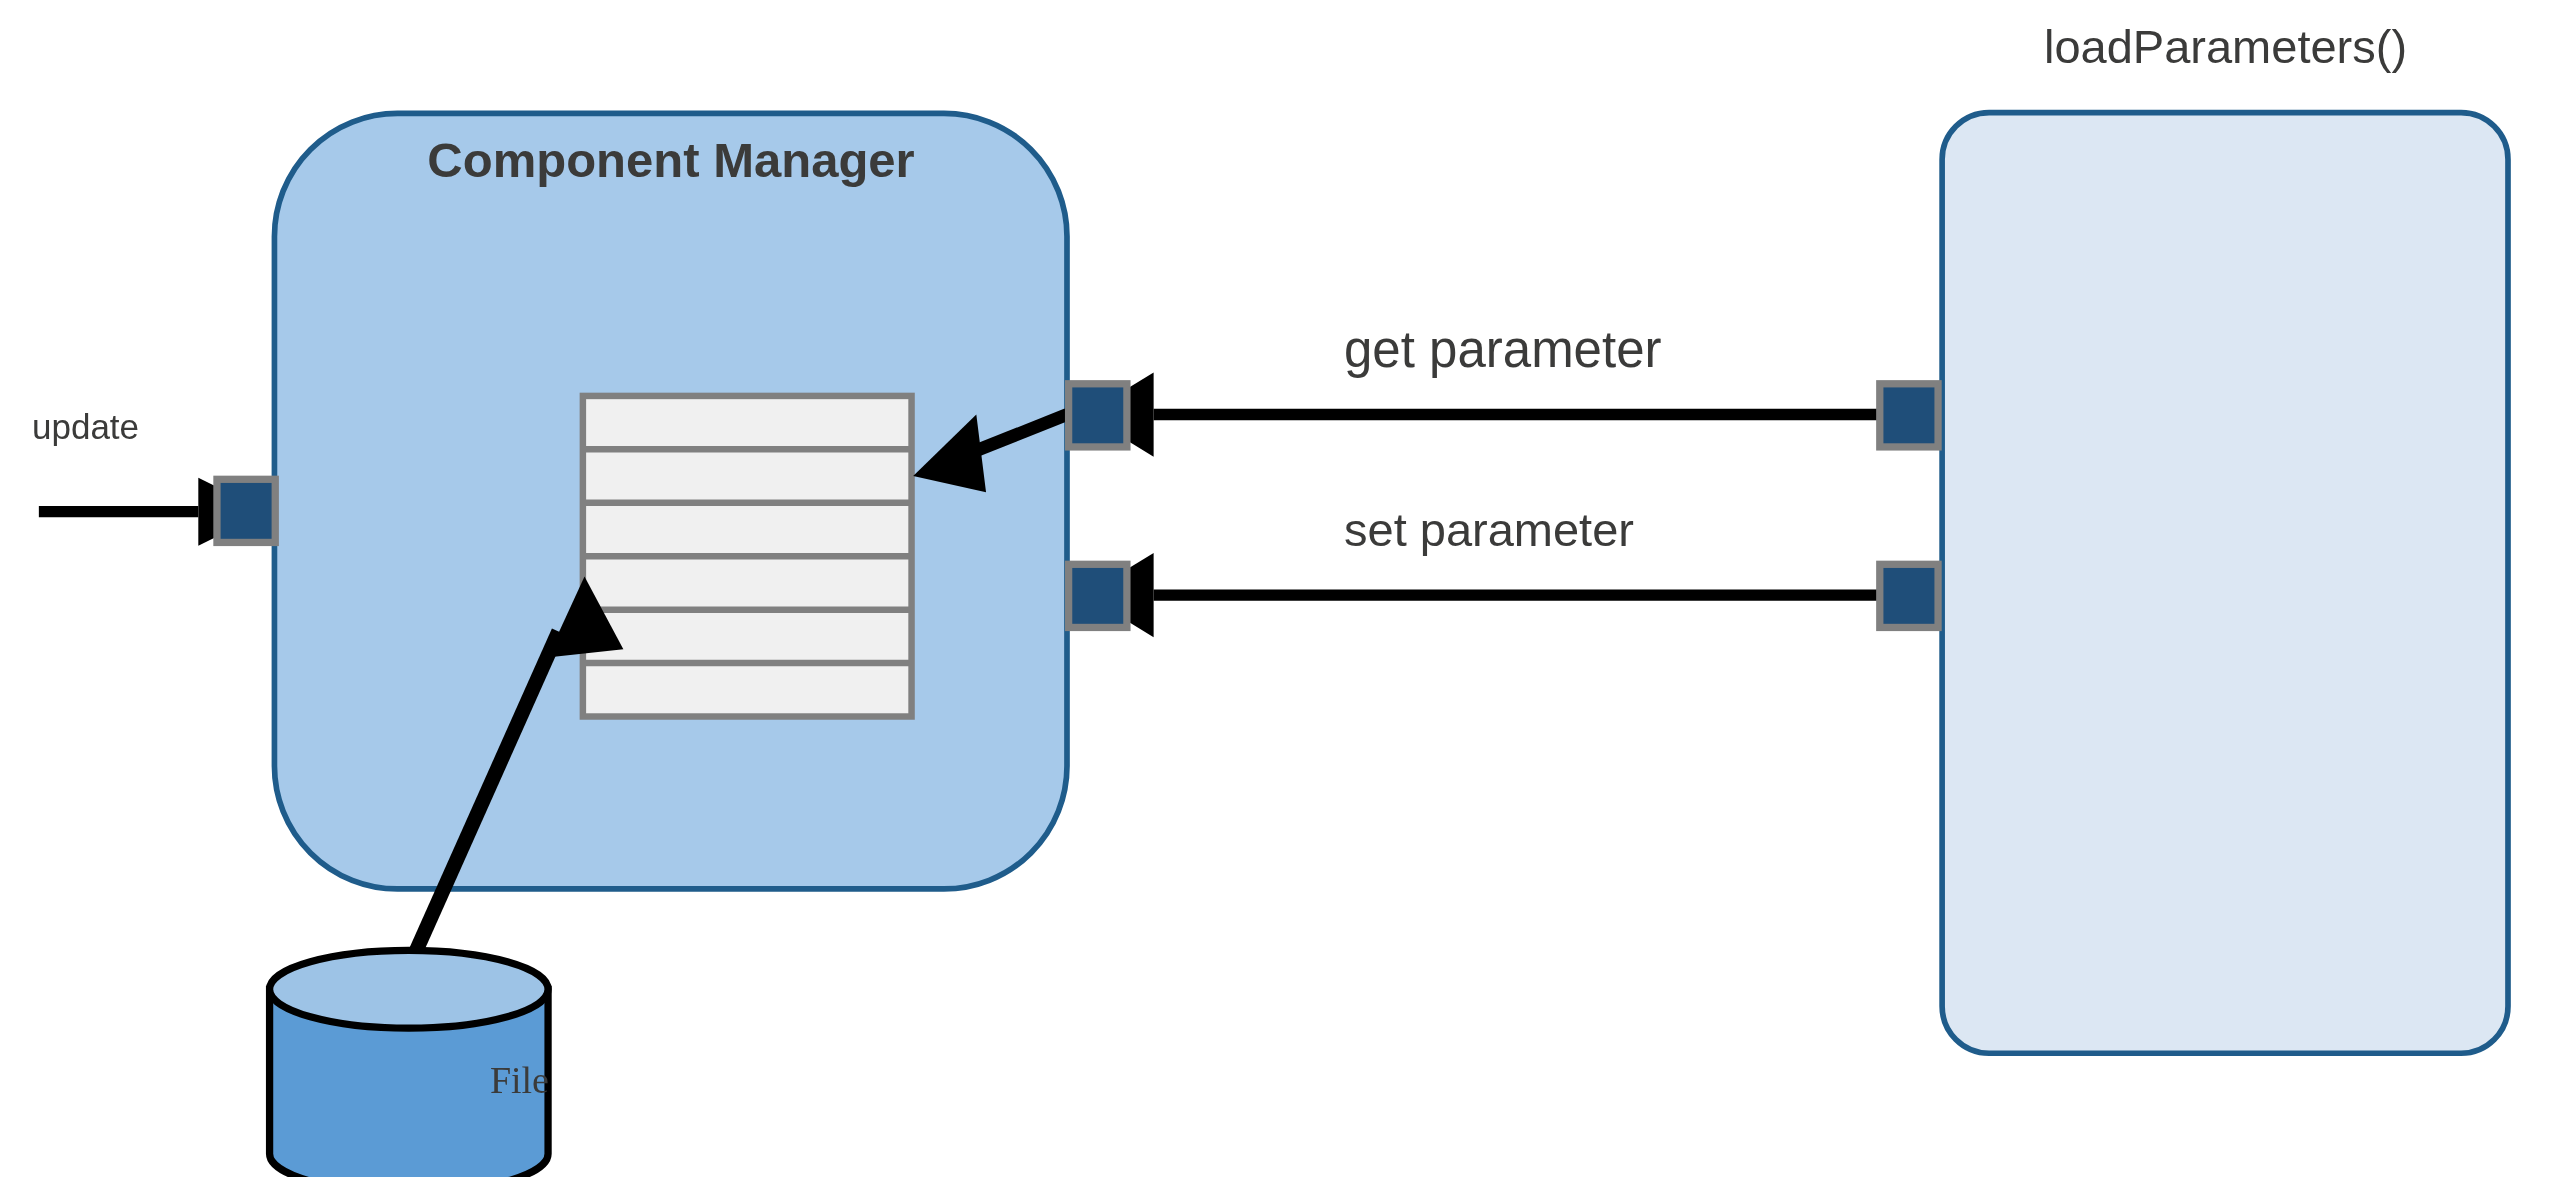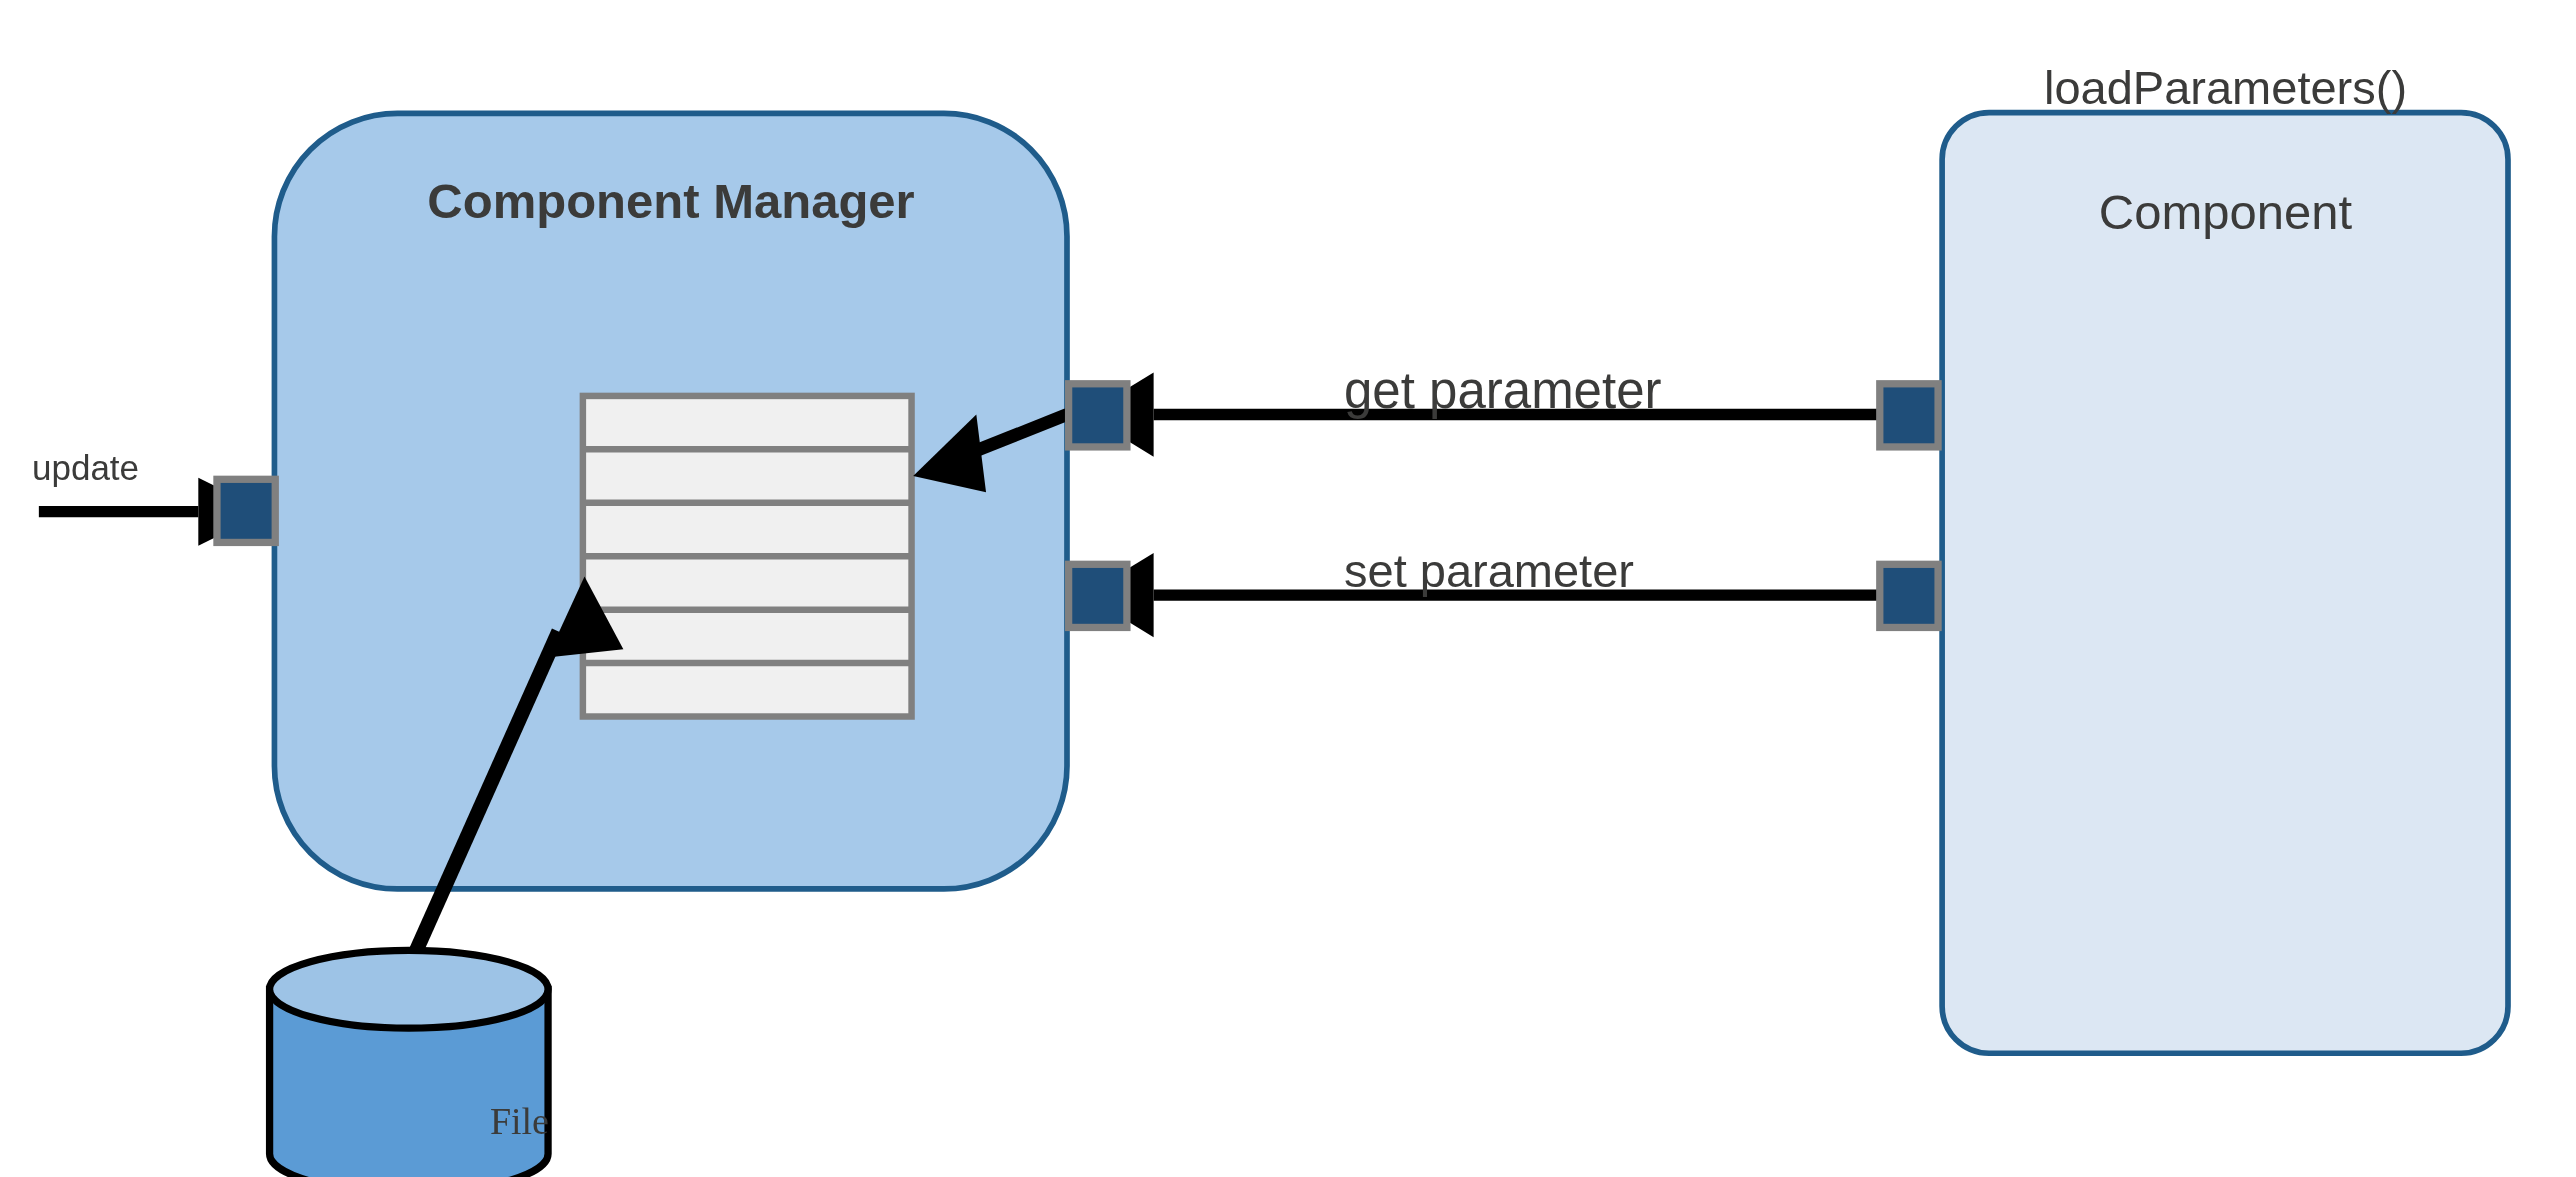--- a/index.html
+++ b/index.html
@@ -24,21 +24,20 @@
     width: 2576px;
     height: 1178px;
   }
   .lbl {
     position: absolute;
     color: #3b3b3a;
     font-family: "Liberation Sans", sans-serif;
     font-weight: bold;
     white-space: nowrap;
     line-height: 1;
-    margin-top: 41px;
   }
   .lbl-plain {
     font-weight: normal;
   }
   #pm-title {
     left: 273px;
     top: 136px;
     width: 796px;
     text-align: center;
     font-size: 49px;
@@ -147,21 +146,20 @@
       <path d="M 333 1222 L 333 1425 A 172 48 0 0 0 677 1425 L 677 1222 Z" fill="#5b9bd5" stroke="#000000" stroke-width="9"></path>
       <ellipse cx="505" cy="1222" rx="172" ry="48" fill="#9dc3e6" stroke="#000000" stroke-width="9"></ellipse>
     </g>
 
   </svg>
 
   <div class="lbl" id="pm-title">Component Manager</div>
 
   <div class="lbl lbl-plain" id="load-params">loadParameters()</div>
 
-  <div class="lbl lbl-plain" id="cmp-title">Component</div>
 
   <div class="lbl lbl-plain" id="update-label">update</div>
 
   <div class="lbl lbl-plain" id="get-param-label">get parameter</div>
 
   <div class="lbl lbl-plain" id="set-param-label">set parameter</div>
 
   <div class="lbl lbl-plain" id="file-label">File</div>
 
 </div>

